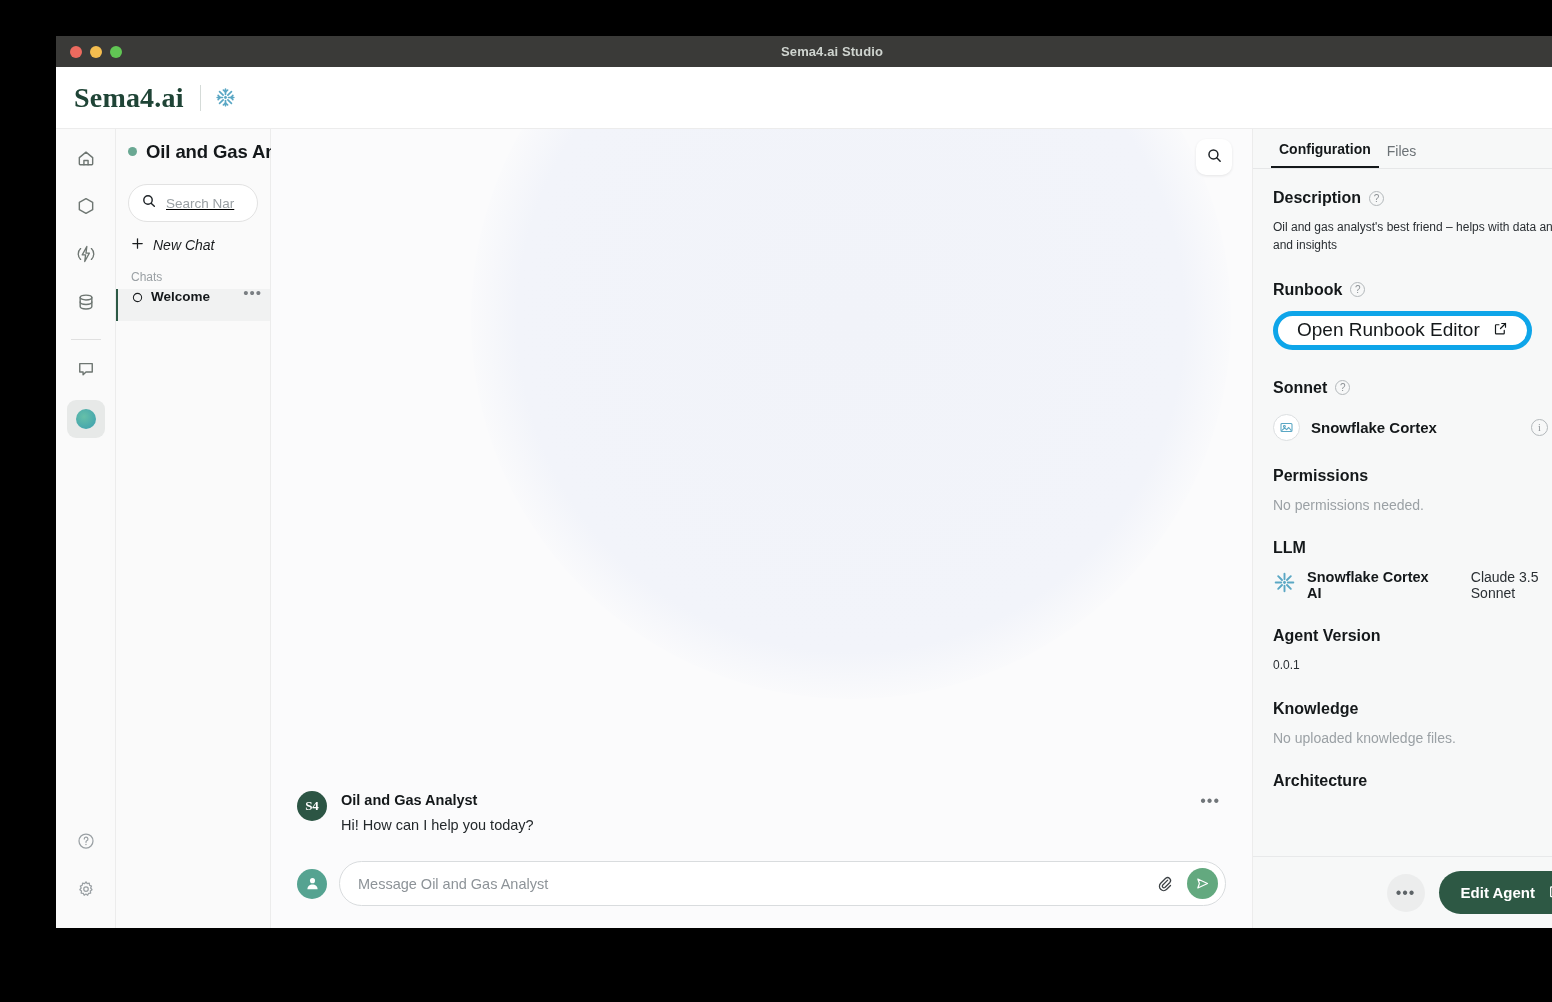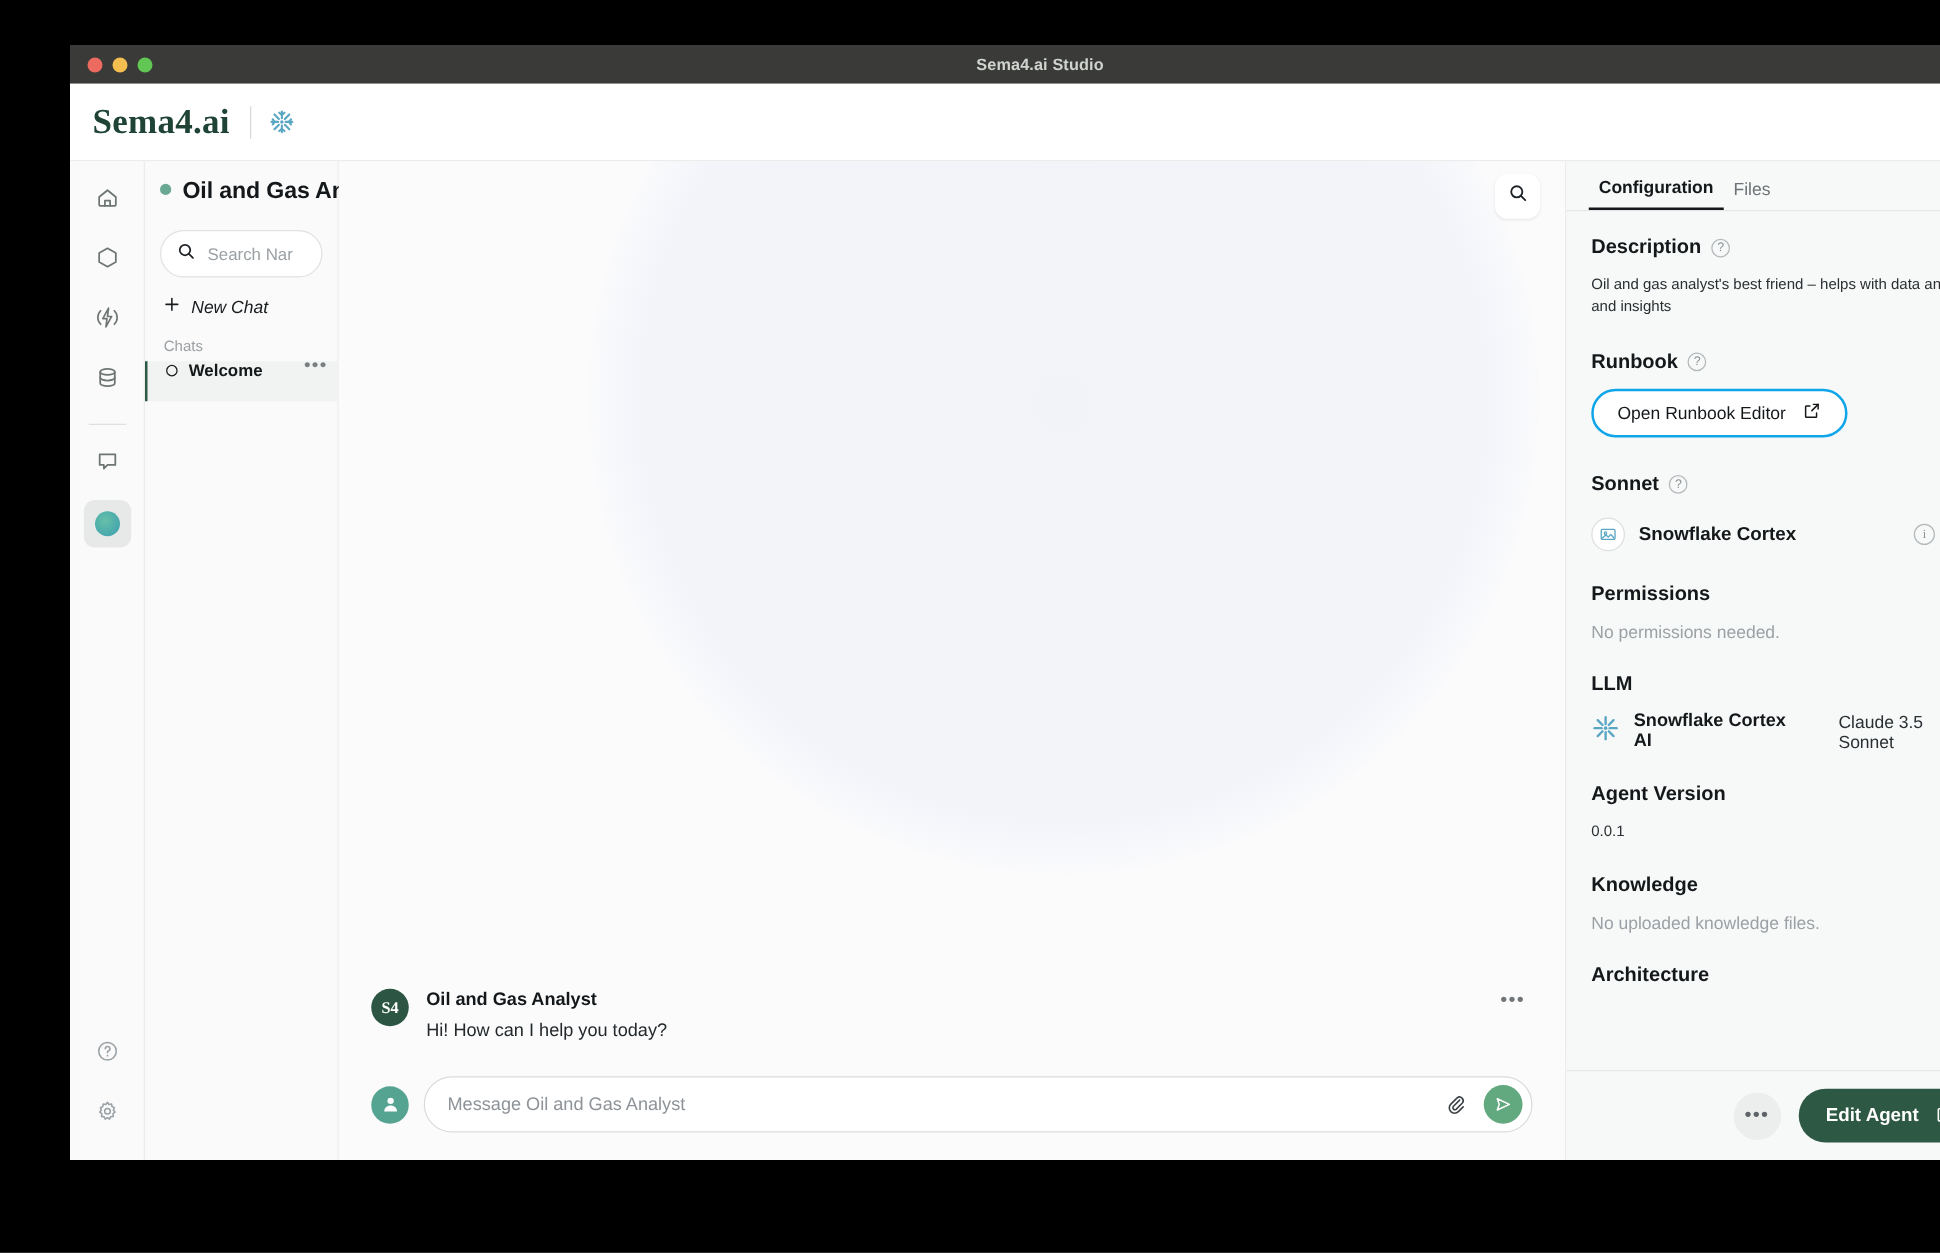--- a/index.html
+++ b/index.html
@@ -109,21 +109,21 @@
     white-space: nowrap;
   }
   .status-dot {
     width: 9px; height: 9px; border-radius: 50%;
     background: #6aa893; margin-right: 9px; flex: 0 0 auto;
   }
   .agent-title {
     font-size: 18.5px; font-weight: bold; color: #14181a;
     letter-spacing: -.1px;
   }
-  .search-wrap { padding: 10px 12px 0; }
+  .search-wrap { padding: 10px 12px 0; text-decoration: underline; }
   .search-box {
     height: 38px; border: 1px solid #e2e2e2; border-radius: 19px;
     background: #fff; display: flex; align-items: center;
     padding: 0 12px; gap: 9px;
   }
   .search-box input {
     border: none; outline: none; background: transparent;
     font-family: "Liberation Sans", sans-serif;
     font-size: 13.5px; color: #222; width: 100%;
   }
@@ -259,23 +259,23 @@
     border: 1.2px solid #b3b8bb; color: #8b9094;
     font-size: 10px; font-weight: normal;
     display: flex; align-items: center; justify-content: center;
     font-family: "Liberation Sans", sans-serif;
   }
   .cfg-p { font-size: 12px; line-height: 1.48; color: #2a2f33; }
   .cfg-muted { font-size: 14px; color: #9ba1a5; }
   .runbook-btn {
     display: inline-flex; align-items: center; gap: 13px;
     height: 39px; padding: 0 19px;
-    border: 2px solid #0ea5e9; border-radius: 20px;
+    border: 5px solid #0ea5e9; border-radius: 20px;
     background: #fff; cursor: pointer;
-    font-size: 14px; color: #14181a; font-weight: normal;
+    font-size: 19px; color: #14181a; font-weight: normal;
   }
   .row-head { display: flex; align-items: center; }
   .row-head .cfg-h { margin-bottom: 0; }
   .doc-btn {
     margin-left: auto;
     width: 24px; height: 24px; border-radius: 50%;
     border: 1px solid #dcdfe1; background: #fff;
     display: flex; align-items: center; justify-content: center;
     cursor: pointer;
   }

